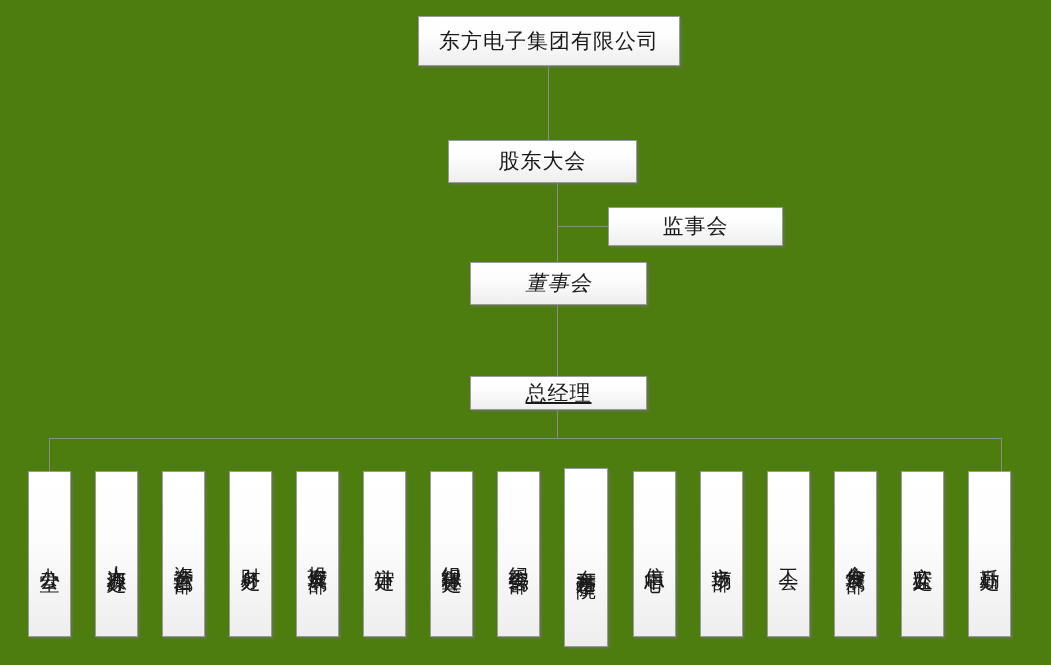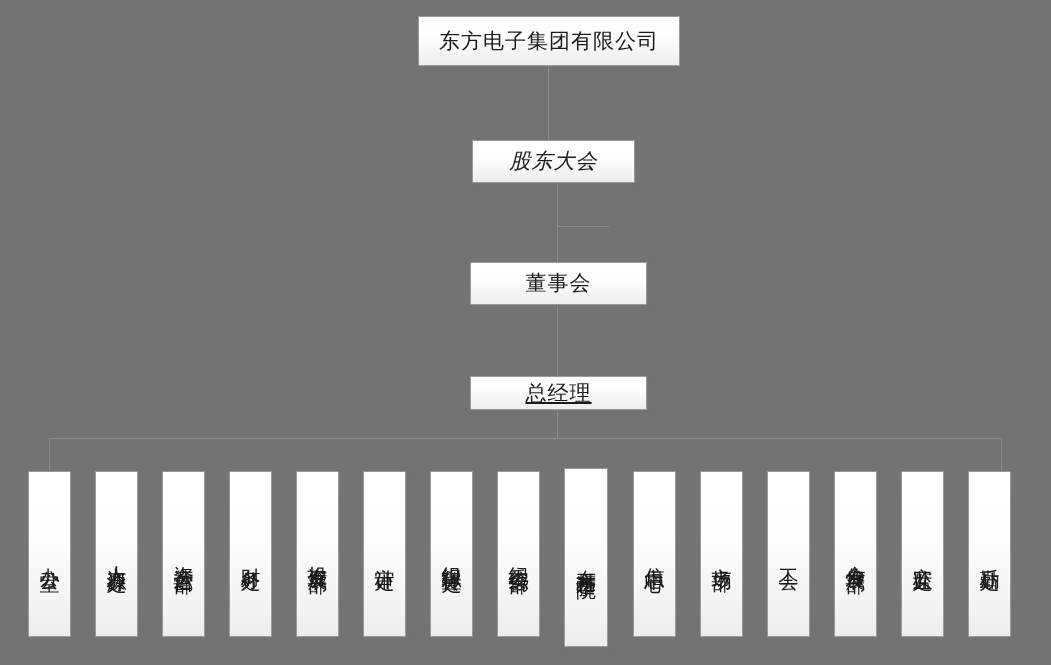--- a/index.html
+++ b/index.html
@@ -4,21 +4,21 @@
 <style>
   html, body {
     margin: 0;
     padding: 0;
     background: #ffffff;
   }
   #chart {
     position: relative;
     width: 1051px;
     height: 665px;
-    background: #737373;
+    background: #4d7c0f;
     font-family: "Liberation Serif", "DejaVu Serif", serif;
     overflow: hidden;
   }
   .box {
     position: absolute;
     box-sizing: border-box;
     background: linear-gradient(to bottom, #ffffff 0%, #fdfdfd 40%, #eeeeee 100%);
     border: 1px solid #9a9a9a;
     box-shadow: 1.5px 1.5px 2px rgba(120,120,120,0.45);
     display: flex;
@@ -61,24 +61,25 @@
   <div class="line v" style="left:557px; top:410px; height:28px;"></div>
 
   <div class="line h" style="left:49px; top:438px; width:953px;"></div>
 
   <div class="line v" style="left:49px; top:438px; height:33px;"></div>
 
   <div class="line v" style="left:1001px; top:438px; height:33px;"></div>
 
   <div class="box horiz" style="left:418px; top:16px; width:262px; height:50px;">东方电子集团有限公司</div>
 
-  <div class="box horiz" style="left:472px; top:140px; width:163px; height:43px;font-style:italic;">股东大会</div>
+  <div class="box horiz" style="left:448px; top:140px; width:189px; height:43px;">股东大会</div>
 
+  <div class="box horiz" style="left:608px; top:207px; width:175px; height:39px;">监事会</div>
 
-  <div class="box horiz" style="left:470px; top:262px; width:177px; height:43px;">董事会</div>
+  <div class="box horiz" style="left:470px; top:262px; width:177px; height:43px;font-style:italic;">董事会</div>
 
   <div class="box horiz" style="left:470px; top:376px; width:177px; height:34px;text-decoration:underline;">总经理</div>
 
   <div class="box vert" style="left:28px; top:471px; width:43px; height:166px;">办公室</div>
 
   <div class="box vert" style="left:95px; top:471px; width:43px; height:166px;">人力资源处</div>
 
   <div class="box vert" style="left:162px; top:471px; width:43px; height:166px;">资产运营部</div>
 
   <div class="box vert" style="left:229px; top:471px; width:43px; height:166px;">财务处</div>

